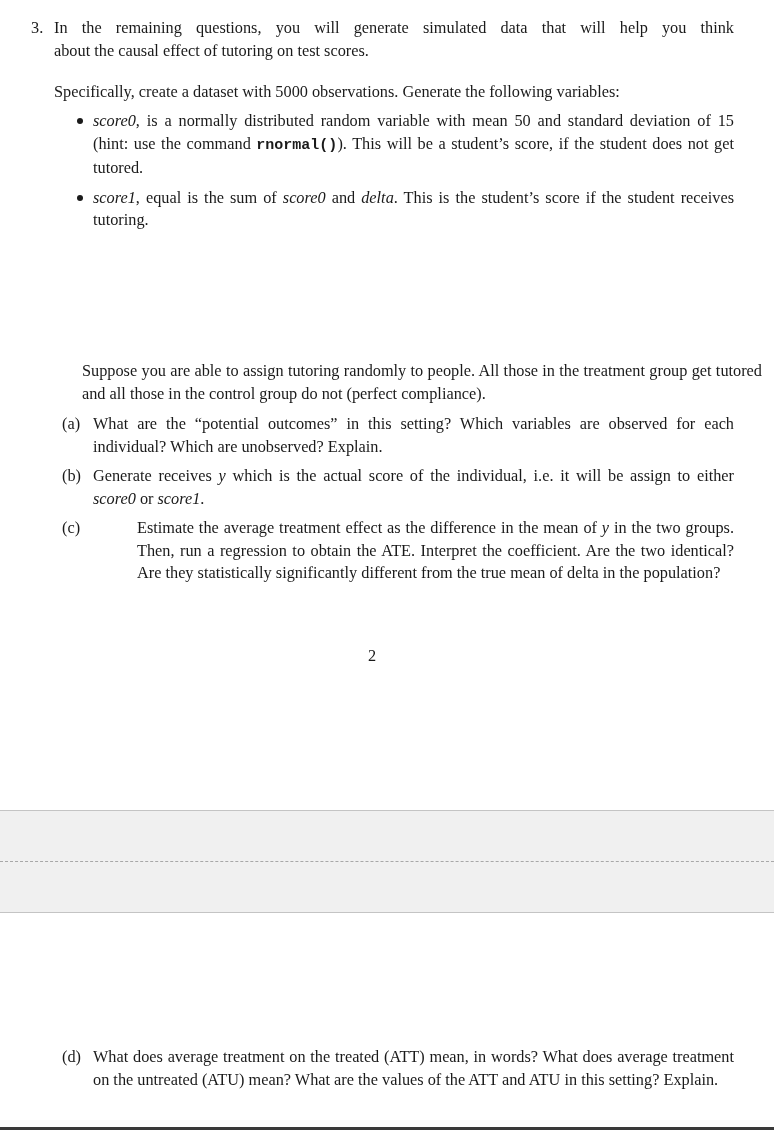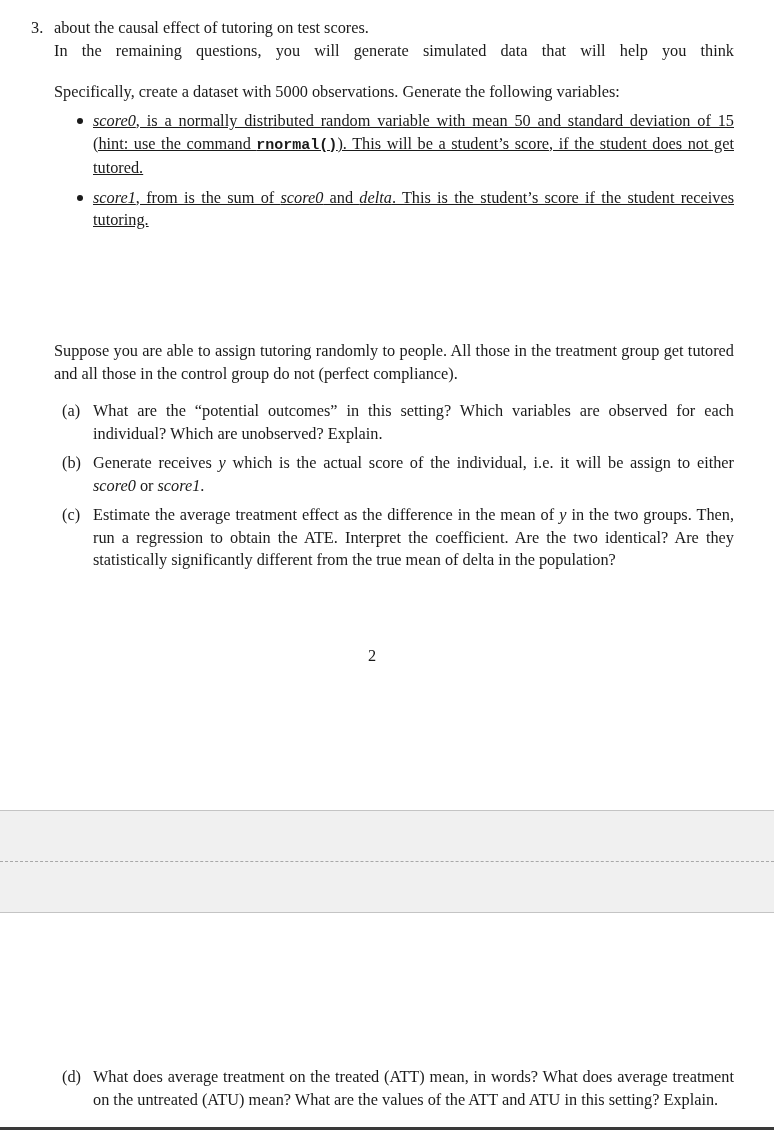--- a/index.html
+++ b/index.html
@@ -42,21 +42,20 @@
 
     .bullet-list {
       position: absolute;
       left: 77px;
       width: 657px;
     }
     .bullet-item {
       position: relative;
       padding-left: 16px;
       margin-bottom: 7px;
-      text-decoration: underline;
     }
     .bullet-dot {
       position: absolute;
       left: 0;
       top: 8px;
       width: 6px;
       height: 6px;
       border-radius: 50%;
       background: #1a1a1a;
     }
@@ -117,65 +116,65 @@
     }
   </style>
 </head>
 <body>
 
 <div class="page page-top">
 
   <span class="q-number">3.</span>
 
   <div class="block" style="top:17px;">
+    <span class="line">In the remaining questions, you will generate simulated data that will help you think</span>
     <span class="line last">about the causal effect of tutoring on test scores.</span>
-    <span class="line">In the remaining questions, you will generate simulated data that will help you think</span>
   </div>
 
   <div class="block" style="top:81px;">
     <span class="line last">Specifically, create a dataset with 5000 observations. Generate the following variables:</span>
   </div>
 
   <div class="bullet-list" style="top:110px;">
     <div class="bullet-item">
       <span class="bullet-dot"></span>
       <div style="text-align:justify;"><em>score0</em><span>, is a normally distributed random variable with mean 50 and standard deviation of 15 (hint: use the command </span><span class="mono">rnormal()</span><span>). This will be a student’s score, if the student does not get tutored.</span></div>
     </div>
     <div class="bullet-item">
       <span class="bullet-dot"></span>
-      <div style="text-align:justify;"><em>score1</em><span>, from is the sum of </span><em>score0</em><span> and </span><em>delta</em><span>. This is the student’s score if the student receives tutoring.</span></div>
+      <div style="text-align:justify;"><em>score1</em><span>, equal is the sum of </span><em>score0</em><span> and </span><em>delta</em><span>. This is the student’s score if the student receives tutoring.</span></div>
     </div>
   </div>
 
-  <div class="block" style="top:340px; text-align:justify;">Suppose you are able to assign tutoring randomly to people. All those in the treatment group get tutored and all those in the control group do not (perfect compliance).</div>
+  <div class="block" style="top:360px; text-align:justify;margin-left:28px;">Suppose you are able to assign tutoring randomly to people. All those in the treatment group get tutored and all those in the control group do not (perfect compliance).</div>
 
   <div class="enum-list" style="top:400px;">
     <div class="enum-item">
       <span class="enum-label">(a)</span>
-      <div style="text-align:justify;">What are the “potential outcomes” in this setting? Which variables are observed for each individual? Which are unobserved? Explain.</div>
+      <div style="text-align:justify;margin-top:13px;">What are the “potential outcomes” in this setting? Which variables are observed for each individual? Which are unobserved? Explain.</div>
     </div>
     <div class="enum-item">
       <span class="enum-label">(b)</span>
       <div style="text-align:justify;"><span>Generate receives </span><em>y</em><span> which is the actual score of the individual, i.e. it will be assign to either </span><em>score0</em><span> or </span><em>score1</em><span>.</span></div>
     </div>
     <div class="enum-item">
       <span class="enum-label">(c)</span>
-      <div style="text-align:justify;"><span>Estimate the average treatment effect as the difference in the mean of </span><em>y</em><span> in the two groups. Then, run a regression to obtain the ATE. Interpret the coefficient. Are the two identical? Are they statistically significantly different from the true mean of delta in the population?</span></div>
+      <div style="text-align:justify;margin-left:44px;"><span>Estimate the average treatment effect as the difference in the mean of </span><em>y</em><span> in the two groups. Then, run a regression to obtain the ATE. Interpret the coefficient. Are the two identical? Are they statistically significantly different from the true mean of delta in the population?</span></div>
     </div>
   </div>
 
   <div class="page-number">2</div>
 </div>
 
 <div class="page-gap">
   <div class="page-gap-dash"></div>
 </div>
 
 <div class="page page-bottom">
   <div class="enum-list" style="top:133px;">
     <div class="enum-item">
       <span class="enum-label">(d)</span>
-      <div style="text-align:justify;margin-top:20px;">What does average treatment on the treated (ATT) mean, in words? What does average treatment on the untreated (ATU) mean? What are the values of the ATT and ATU in this setting? Explain.</div>
+      <div style="text-align:justify;">What does average treatment on the treated (ATT) mean, in words? What does average treatment on the untreated (ATU) mean? What are the values of the ATT and ATU in this setting? Explain.</div>
     </div>
   </div>
 </div>
 
 <div class="bottom-bar"></div>
 
 </body></html>

